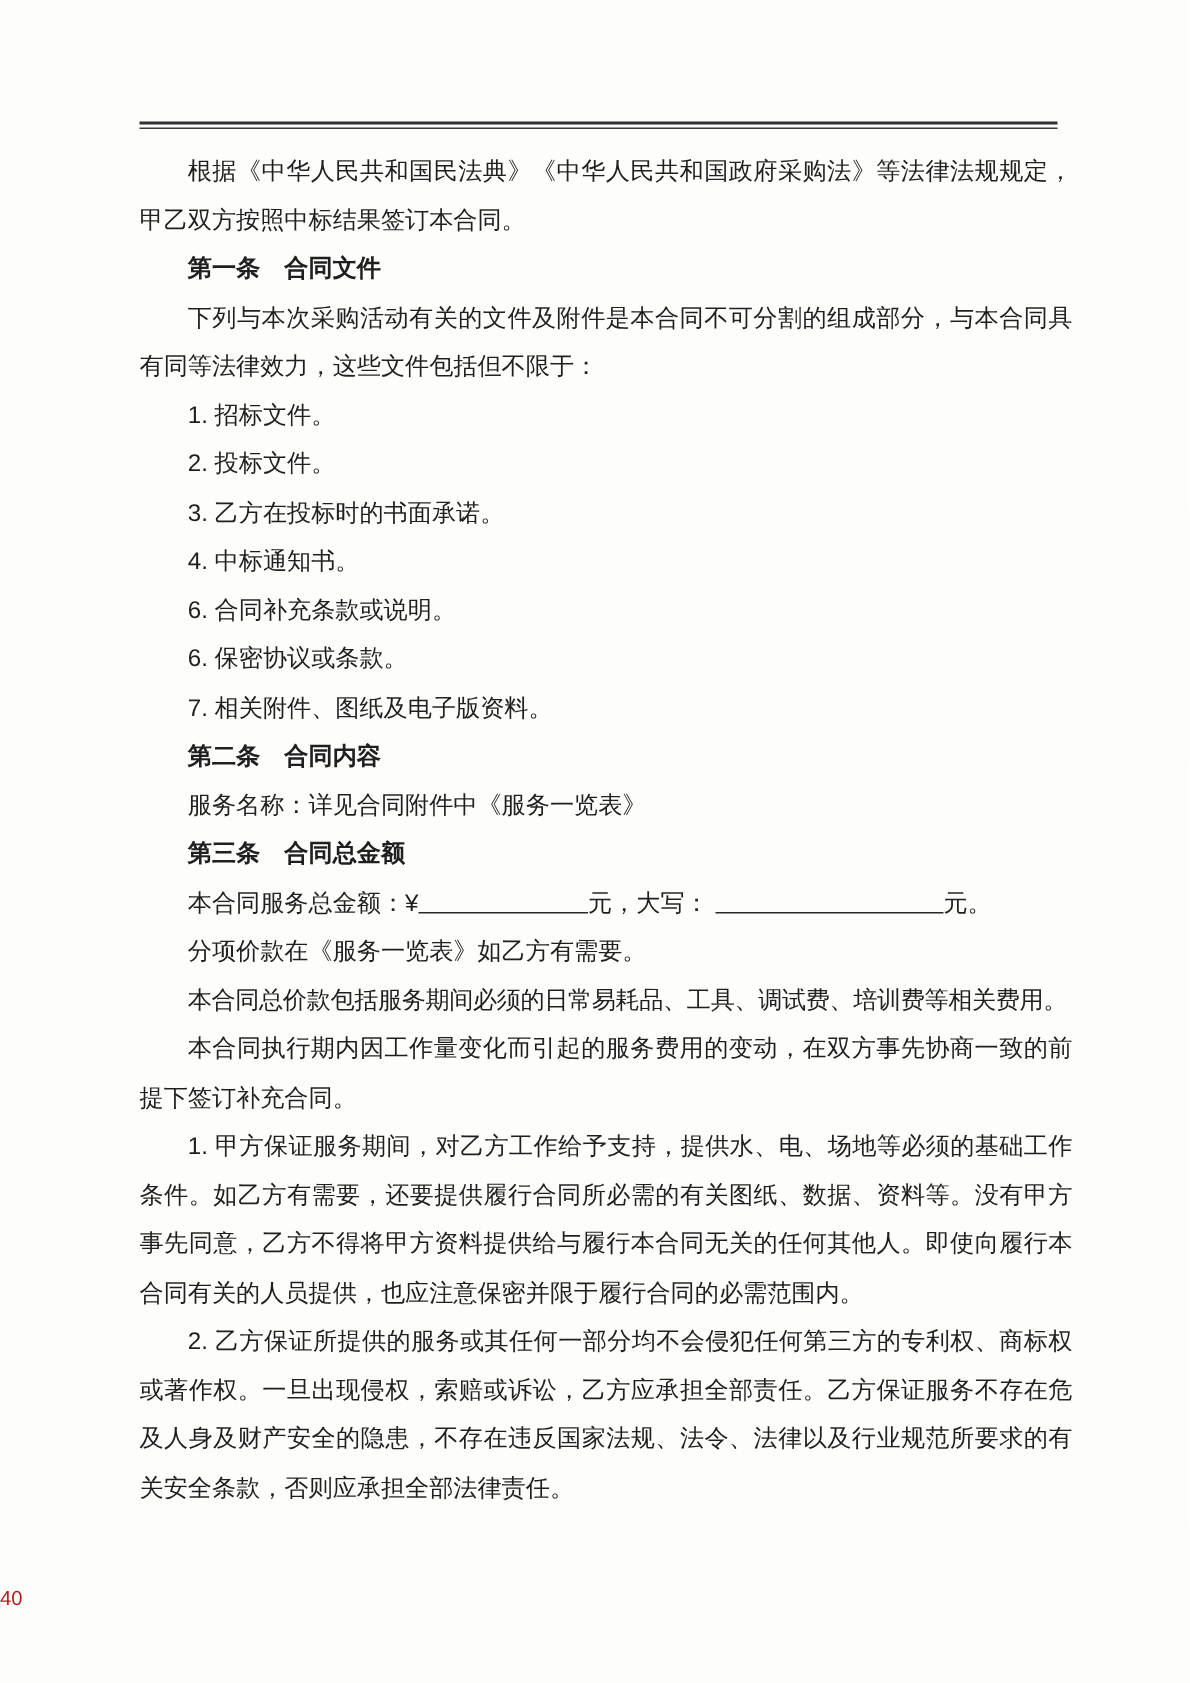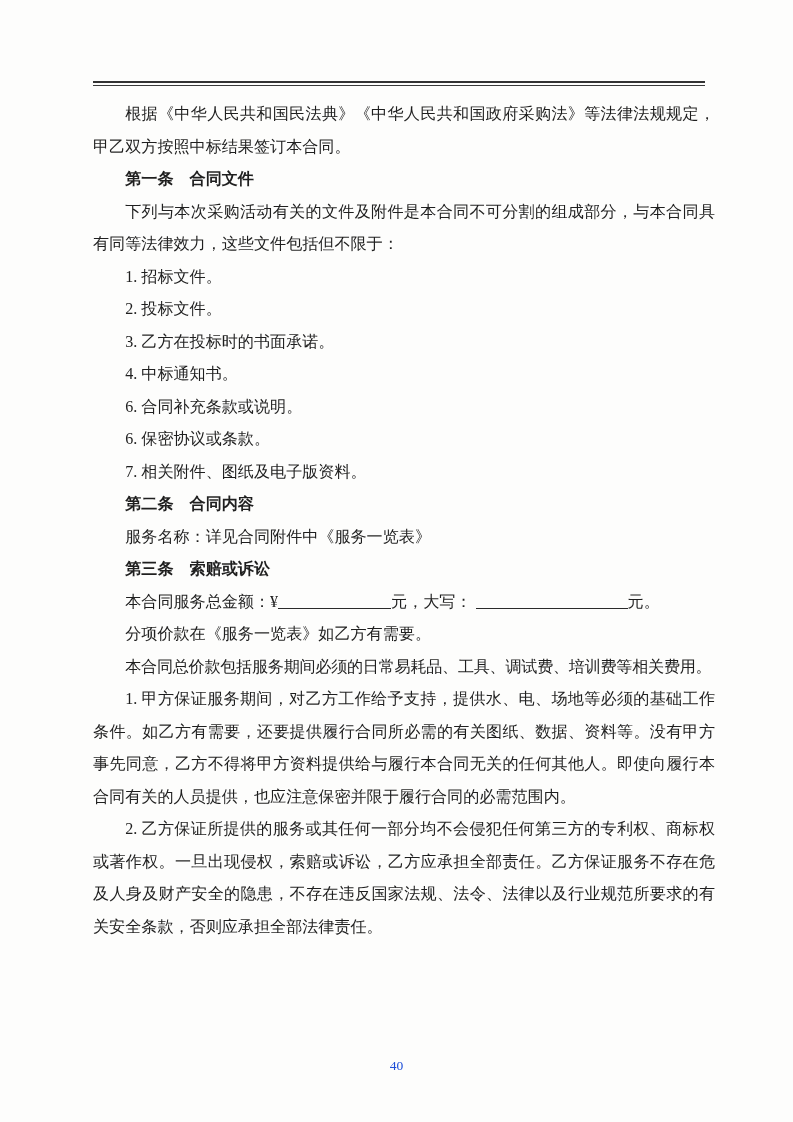--- a/index.html
+++ b/index.html
@@ -1,21 +1,21 @@
 <!DOCTYPE html>
 <html lang="zh"><head>
 <meta charset="utf-8">
 <style>
   html, body { margin: 0; padding: 0; background: #ffffff; }
   .page {
     position: relative;
     width: 793px;
     height: 1122px;
     background: #fdfdfc;
-    font-family: Liberation Serif, serif;
+    font-family: Liberation Sans, sans-serif;
     color: #1f1f1f;
     overflow: hidden;
   }
   .top-rule {
     position: absolute;
     left: 93px;
     top: 81px;
     width: 612px;
     height: 2px;
     border-top: 2.4px solid #333333;
@@ -42,23 +42,22 @@
     height: 13px;
     vertical-align: -2px;
   }
   .blank-num   { width: 113px; }
   .blank-words { width: 152px; }
   .footer {
     position: absolute;
     top: 1058px;
     left: 0;
     width: 100%;
-    text-align: center;
     font-size: 13.5px;
-    color: #1d4ed8;
+    color: #b91c1c;
   }
 </style>
 </head>
 <body>
 
 <div class="page">
 
   <div class="top-rule"></div>
 
   <div class="content">
@@ -71,24 +70,25 @@
     <p class="para">2. 投标文件。</p>
     <p class="para">3. 乙方在投标时的书面承诺。</p>
     <p class="para">4. 中标通知书。</p>
     <p class="para">6. 合同补充条款或说明。</p>
     <p class="para">6. 保密协议或条款。</p>
     <p class="para">7. 相关附件、图纸及电子版资料。</p>
 
     <p class="para heading">第二条　合同内容</p>
     <p class="para">服务名称：详见合同附件中《服务一览表》</p>
 
-    <p class="para heading">第三条　索赔或诉讼</p>
+    <p class="para heading">第三条　合同总金额</p>
     <p class="para"><span>本合同服务总金额：¥</span><span class="blank blank-num"></span><span>元，大写：</span> <span class="blank blank-words"></span><span>元。</span></p>
     <p class="para">分项价款在《服务一览表》如乙方有需要。</p>
     <p class="para tight">本合同总价款包括服务期间必须的日常易耗品、工具、调试费、培训费等相关费用。</p>
+    <p class="para">本合同执行期内因工作量变化而引起的服务费用的变动，在双方事先协商一致的前提下签订补充合同。</p>
 
     <p class="para">1. 甲方保证服务期间，对乙方工作给予支持，提供水、电、场地等必须的基础工作条件。如乙方有需要，还要提供履行合同所必需的有关图纸、数据、资料等。没有甲方事先同意，乙方不得将甲方资料提供给与履行本合同无关的任何其他人。即使向履行本合同有关的人员提供，也应注意保密并限于履行合同的必需范围内。</p>
     <p class="para">2. 乙方保证所提供的服务或其任何一部分均不会侵犯任何第三方的专利权、商标权或著作权。一旦出现侵权，索赔或诉讼，乙方应承担全部责任。乙方保证服务不存在危及人身及财产安全的隐患，不存在违反国家法规、法令、法律以及行业规范所要求的有关安全条款，否则应承担全部法律责任。</p>
 
   </div>
 
   <div class="footer">40</div>
 
 </div>
 

